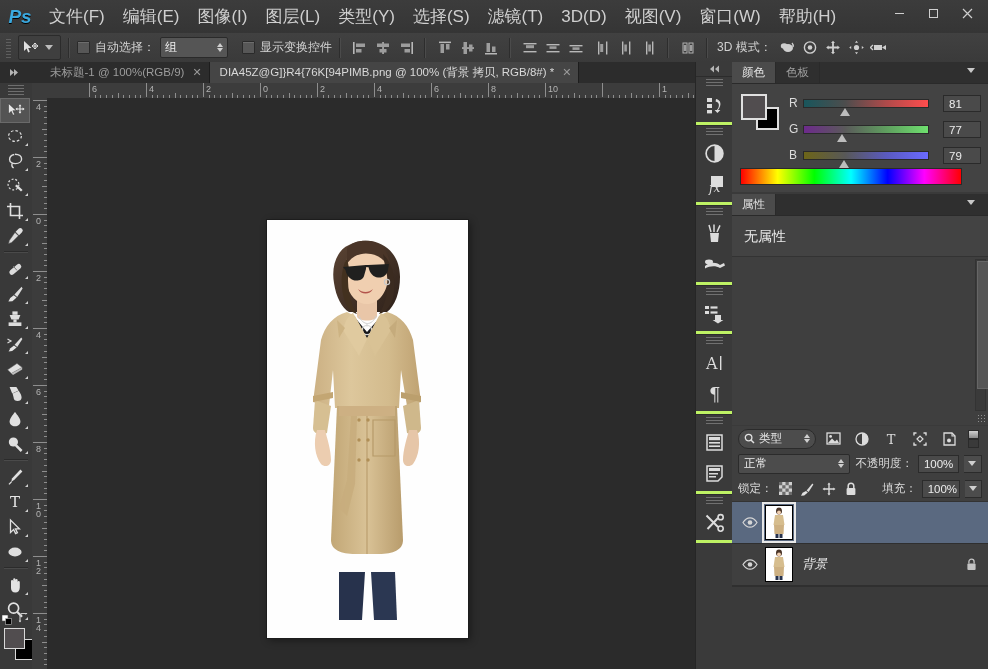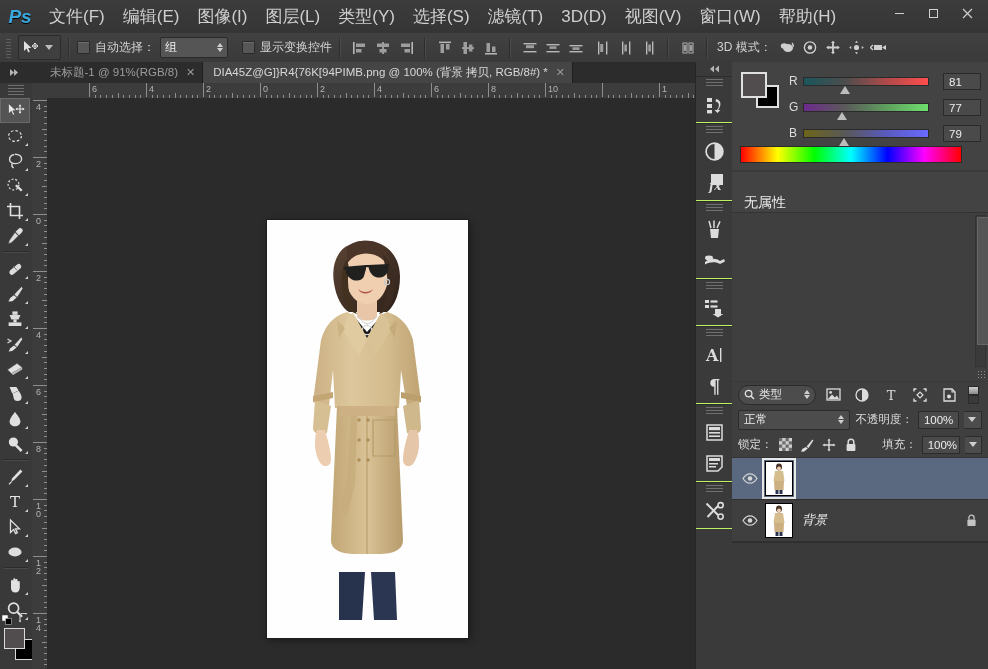--- a/index.html
+++ b/index.html
@@ -130,21 +130,21 @@
     overflow:hidden;
   }
   .photo{position:absolute;inset:0;}
 
   
   .dockstrip{
     position:absolute;left:695px;top:62px;width:37px;height:607px;
     background:#3a3a3a;border-left:1px solid #262626;border-right:1px solid #262626;
   }
   .dock-collapse{height:14px;display:flex;align-items:center;justify-content:center;color:#b5b5b5;font-size:9px;background:#3a3a3a;}
-  .dockgroup{border-top:1px solid #2c2c2c;border-bottom:1px solid #bef264;padding-bottom:2px;font-weight:bold;}
+  .dockgroup{border-top:1px solid #2c2c2c;border-bottom:3px solid #bef264;padding-bottom:2px;}
   .dgrip{height:9px;margin:2px 10px 1px;background-image:repeating-linear-gradient(to bottom,#707070 0 1px,transparent 1px 3px);}
   .dicon{width:37px;height:31px;display:flex;align-items:center;justify-content:center;color:#d9d9d9;}
 
   
   .rightpanels{position:absolute;left:732px;top:62px;width:256px;height:607px;background:#3a3a3a;}
   .panel{background:#3f3f3f;}
   .panel-tabs{
     display:flex;align-items:flex-end;height:21px;background:#2f2f2f;position:relative;
     border-bottom:1px solid #2a2a2a;
   }
@@ -176,21 +176,21 @@
   }
   .cspectrum{
     position:absolute;left:8px;bottom:7px;width:222px;height:17px;border:1px solid #2a2a2a;box-sizing:border-box;
     background:linear-gradient(to right,#ff0000,#ffff00,#00ff00,#00ffff,#0000ff,#ff00ff,#ff0000);
   }
   .cspectrum .wb{position:absolute;right:0;top:0;width:13px;height:15px;}
   .cspectrum .wb .w{height:8px;background:#fff;}
   .cspectrum .wb .b{height:7px;background:#000;}
 
   
-  .propbody{background:#434343;height:40px;padding:22px 0 0 12px;box-sizing:border-box;}
+  .propbody{background:#434343;height:40px;padding:12px 0 0 12px;box-sizing:border-box;}
   .propblank{background:#3f3f3f;height:168px;position:relative;border-top:1px solid #333;}
   .pscroll{position:absolute;right:2px;top:2px;width:11px;bottom:14px;background:#3a3a3a;border:1px solid #333;box-sizing:border-box;}
   .pscroll .thumb{position:absolute;left:1px;right:1px;top:1px;height:128px;background:#555;border:1px solid #666;box-sizing:border-box;}
   .presize{position:absolute;right:2px;bottom:2px;width:9px;height:9px;
     background-image:radial-gradient(#8e8e8e 38%,transparent 40%);background-size:3px 3px;}
 
   
   .layers-head{background:#3f3f3f;}
   .lrow{display:flex;align-items:center;height:25px;padding:0 6px;gap:5px;}
   .srchbox{
@@ -421,21 +421,21 @@
   </div>
 
   <div class="tabsrow">
     <div class="leftcollapse">
       <svg width="12" height="9" viewBox="0 0 12 9">
           <path d="M2 1 L6 4.5 L2 8 Z M6 1 L10 4.5 L6 8 Z" fill="#b5b5b5"></path>
         </svg>
     </div>
     <div class="tabs">
       <div class="tab">
-        <span>未标题-1 @ 91%(RGB/8)</span>
+        <span>未标题-1 @ 100%(RGB/9)</span>
         <span class="x">✕</span>
       </div>
       <div class="tab active">
         <span>DIA45Z@G]}R4{76K[94PIMB.png @ 100% (背景 拷贝, RGB/8#) *</span>
         <span class="x">✕</span>
       </div>
     </div>
     <div class="rightcollapse">
       <svg width="12" height="9" viewBox="0 0 12 9">
           <path d="M2 1 L6 4.5 L2 8 Z M6 1 L10 4.5 L6 8 Z" fill="#b5b5b5"></path>
@@ -1034,20 +1034,27 @@
             <circle cx="16.6" cy="15.6" r="2.6" fill="none" stroke="#dcdcdc" stroke-width="1.6"></circle>
             <circle cx="16.6" cy="4.2" r="2.6" fill="none" stroke="#dcdcdc" stroke-width="1.6"></circle>
           </svg>
       </div>
     </div>
   </div>
 
   <div class="rightpanels">
 
     <div class="panel">
+      <div class="panel-tabs">
+        <div class="ptab active">颜色</div>
+        <div class="ptab">色板</div>
+        <div class="pmenu">
+          <span class="ar"></span><span class="ln"></span><span class="ln"></span><span class="ln"></span>
+        </div>
+      </div>
       <div class="colorbody">
         <div class="cswatch">
           <div class="cs-bg"></div>
           <div class="cs-fg"></div>
         </div>
 
         <div class="crow" style="top:8px">
           <span class="clab">R</span>
           <div class="cslider" style="background:linear-gradient(to right,#19565c,#4d4d4d,#b04a4a,#ff4d4d);">
             <span class="cknob" style="left:29%">
@@ -1077,20 +1084,26 @@
           <span class="cval">79</span>
         </div>
 
         <div class="cspectrum">
           <span class="wb"><span class="w"></span><span class="b"></span></span>
         </div>
       </div>
     </div>
 
     <div class="panel" style="margin-top:2px;">
+      <div class="panel-tabs">
+        <div class="ptab active">属性</div>
+        <div class="pmenu">
+          <span class="ar"></span><span class="ln"></span><span class="ln"></span><span class="ln"></span>
+        </div>
+      </div>
       <div class="propbody">
         <span style="font-size:14px;color:#eaeaea;">无属性</span>
       </div>
       <div class="propblank">
         <div class="pscroll">
           <div class="thumb"></div>
         </div>
         <div class="presize"></div>
       </div>
     </div>

